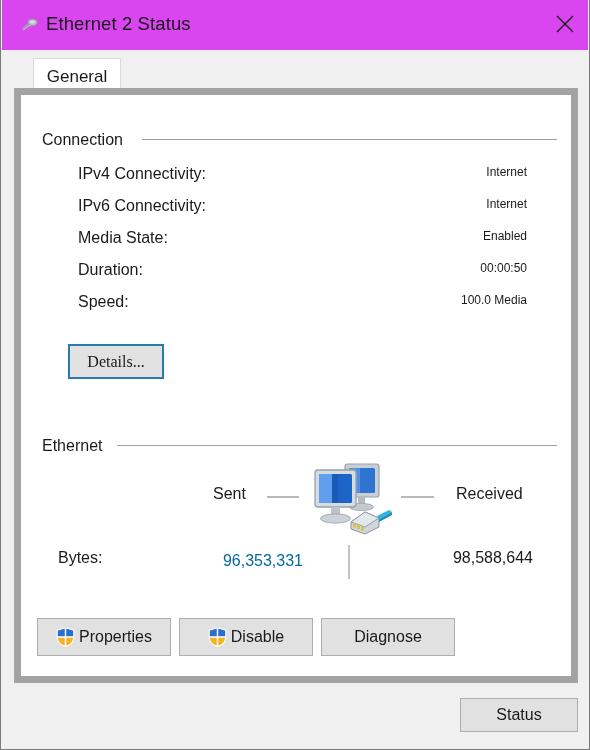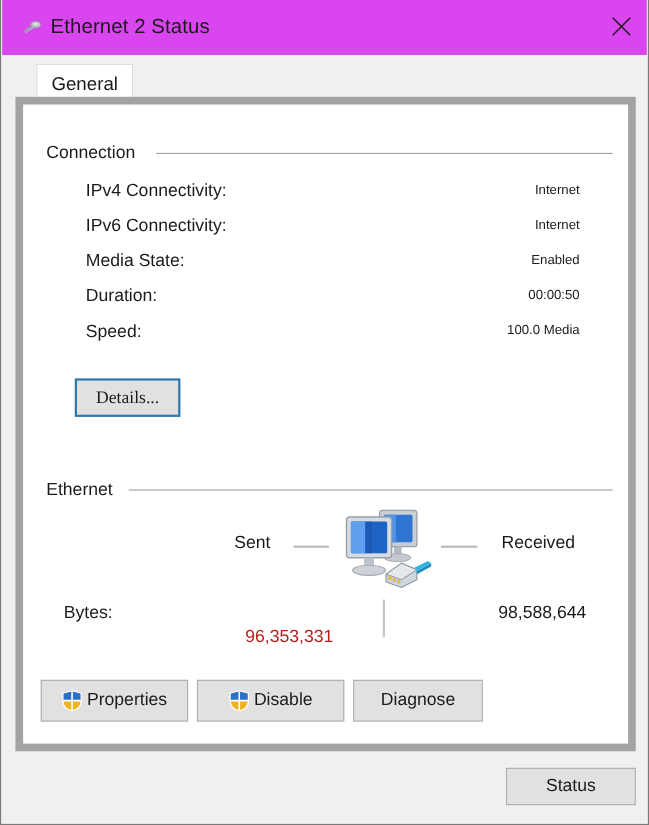--- a/index.html
+++ b/index.html
@@ -164,25 +164,25 @@
     background: #c3c3c3;
   }
   #bytes-label {
     position: absolute;
     left: 57px; top: 549px;
     font-size: 16px;
     color: #1a1a1a;
   }
   #bytes-sent {
     position: absolute;
-    left: 130px; top: 571px;
+    left: 130px; top: 552px;
     width: 172px;
     text-align: right;
     font-size: 16px;
-    color: #b91c1c;
+    color: #0369a1;
   }
   #bytes-received {
     position: absolute;
     left: 360px; top: 549px;
     width: 172px;
     text-align: right;
     font-size: 16px;
     color: #1a1a1a;
   }
 
@@ -315,21 +315,21 @@
         <path d="M9.5 10 L17.8 10 C17.8 15 13.9 18.2 9.5 19.4 Z" fill="#f0b323"></path>
         <path d="M1.2 3.2 L9.5 0.8 L9.5 10 L1.2 10 Z" fill="#2a6fc9"></path>
         <path d="M1.2 10 L9.5 10 L9.5 19.4 C5.1 18.2 1.2 15 1.2 10 Z" fill="#f0b323"></path>
         <path d="M9.5 0.8 L17.8 3.2 L17.8 10 C17.8 15 13.9 18.2 9.5 19.4 C5.1 18.2 1.2 15 1.2 10 L1.2 3.2 Z" fill="none" stroke="#ffffff" stroke-width="1.1"></path>
         <path d="M9.5 1 L9.5 19.2 M1.4 9.9 L17.6 9.9" stroke="#ffffff" stroke-width="1.5"></path>
       </svg>
     </span>
     <span>Disable</span>
   </button>
 
-  <button class="btn" style="left:320px; top:618px; width:118px; height:38px;">
+  <button class="btn" style="left:320px; top:618px; width:134px; height:38px;">
     <span>Diagnose</span>
   </button>
 
   <button class="btn" id="close-btn">
     <span>Status</span>
   </button>
 
 </div>
 
 </body></html>

